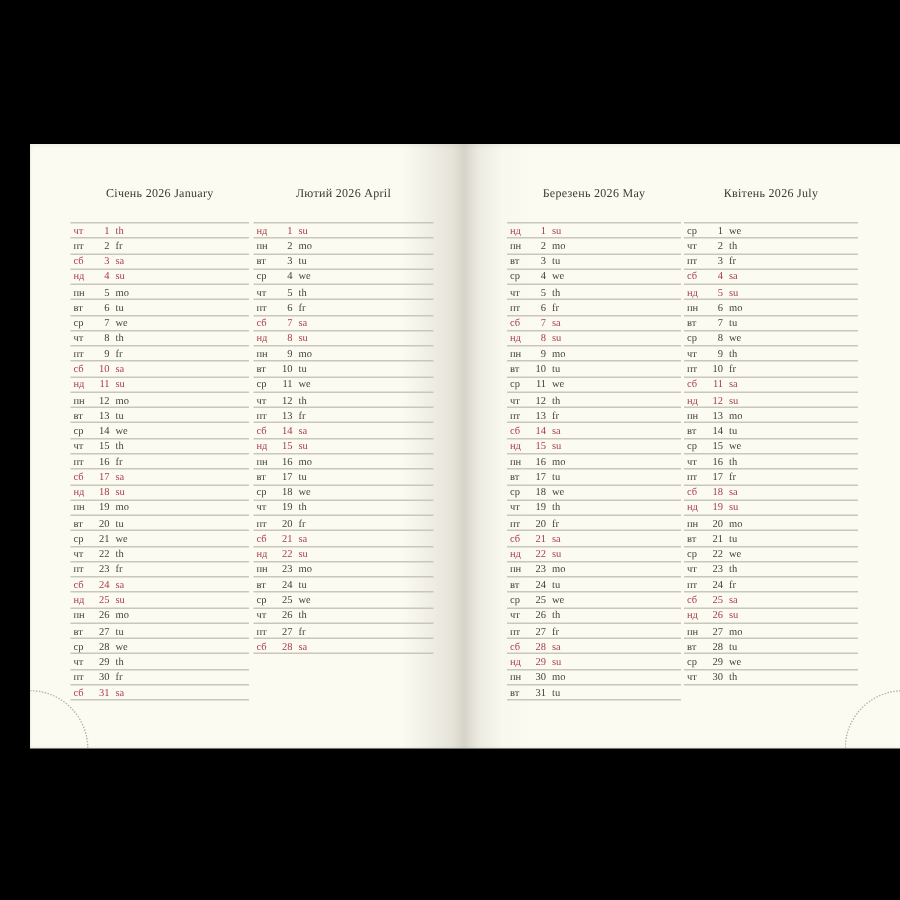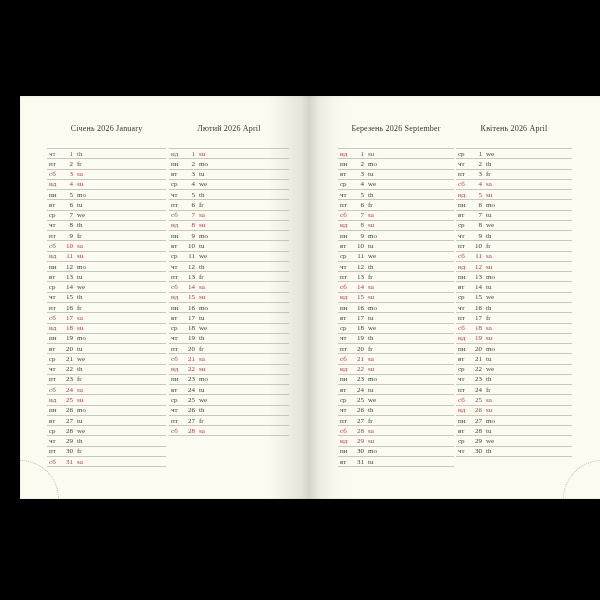--- a/index.html
+++ b/index.html
@@ -56,22 +56,22 @@
 </head>
 <body>
 
 <div class="stage">
   <div class="page-stack-edge"></div>
   <div class="pages">
     <div class="gutter"></div>
 
     <div class="month-title c0">Січень 2026 January</div>
     <div class="month-title c1">Лютий 2026 April</div>
-    <div class="month-title c2">Березень 2026 September</div>
-    <div class="month-title c3">Квітень 2026 April</div>
+    <div class="month-title c2">Березень 2026 May</div>
+    <div class="month-title c3">Квітень 2026 July</div>
 
     <div class="days c0">
         <div class="day-row red">
           <span class="dow-ua">чт</span>
           <span class="date-num">1</span>
           <span class="dow-en">th</span>
         </div>
         <div class="day-row">
           <span class="dow-ua">пт</span>
           <span class="date-num">2</span>

